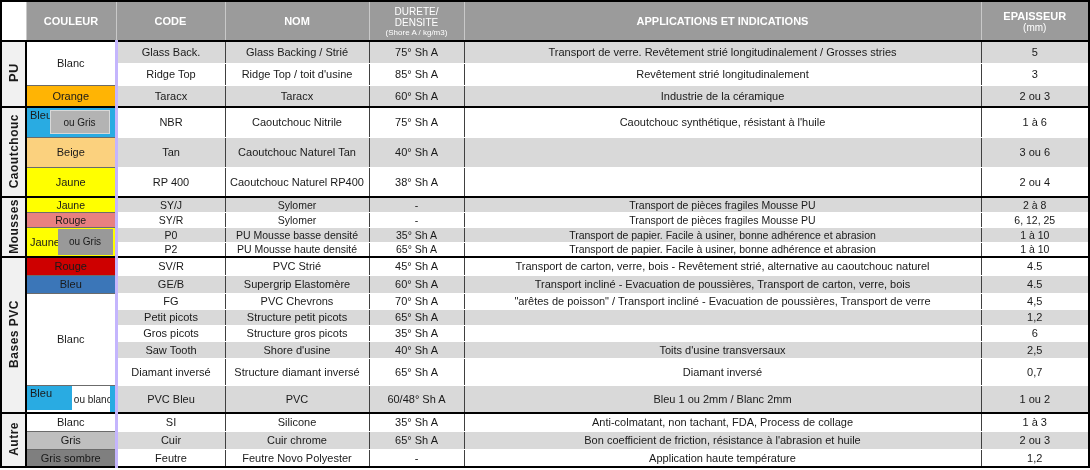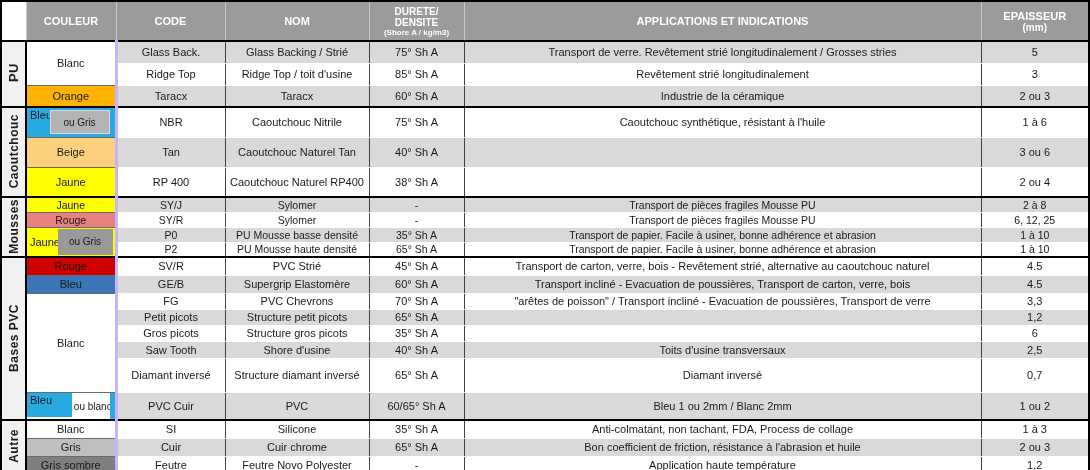--- a/index.html
+++ b/index.html
@@ -19,39 +19,39 @@
 
   thead tr { height:40px; }
   th {
     background: var(--header_bg, #9B9B9B);
     color:#fff; font-size:11px; font-weight:bold;
     border:1px solid #c9c9c9; border-bottom:2px solid #000;
     padding:0 2px; text-align:center; vertical-align:middle;
     line-height:12px;
   }
   th.th-corner { background:#fff; }
-  th .sub { display:block; font-size:8px; font-weight:bold; line-height:9px; }
-  th .l2  { display:block; font-size:10px; font-weight:bold; line-height:11px; }
+  th .sub { display:block; font-size:8px; font-weight:normal; line-height:9px; }
+  th .l2  { display:block; font-size:10px; font-weight:normal; line-height:11px; }
 
   td {
     border-left:1px solid #404040; border-right:1px solid #404040;
     border-top:1px solid #ffffff; border-bottom:1px solid #ffffff;
     font-size:11px; text-align:center; vertical-align:middle;
     padding:0 3px; overflow:hidden; white-space:nowrap; background:#fff;
   }
 
   
   tr.r-pu    { height:22px; }
   tr.r-caou  { height:30px; }
   tr.r-mousse{ height:15px; }
   tr.r-mousse td { font-size:10.5px; }
   tr.r-pvc18 { height:18px; }
   tr.r-pvc16 { height:16px; }
   tr.r-pvc17 { height:17px;margin-top:16px; }
-  tr.r-pvc27 { height:34px; }
+  tr.r-pvc27 { height:27px; }
   tr.r-pvc28 { height:28px; }
   tr.r-autre { height:18px; }
 
   
   tr.shade-g td.data { background: var(--zebra, #D9D9D9); }
 
   
   tr.group-start td { border-top:2px solid #000; }
 
   
@@ -231,21 +231,21 @@
       <td class="data">60° Sh A</td>
       <td class="data">Transport incliné - Evacuation de poussières, Transport de carton, verre, bois</td>
       <td class="data">4.5</td>
     </tr>
     <tr class="r-pvc16">
       <td class="cell-couleur c-white" rowspan="5">Blanc</td>
       <td class="data">FG</td>
       <td class="data">PVC Chevrons</td>
       <td class="data">70° Sh A</td>
       <td class="data">"arêtes de poisson" / Transport incliné - Evacuation de poussières, Transport de verre</td>
-      <td class="data">3,3</td>
+      <td class="data">4,5</td>
     </tr>
     <tr class="r-pvc16 shade-g">
       <td class="data">Petit picots</td>
       <td class="data">Structure petit picots</td>
       <td class="data">65° Sh A</td>
       <td class="data"></td>
       <td class="data">1,2</td>
     </tr>
     <tr class="r-pvc16">
       <td class="data">Gros picots</td>
@@ -267,23 +267,23 @@
       <td class="data">65° Sh A</td>
       <td class="data">Diamant inversé</td>
       <td class="data">0,7</td>
     </tr>
     <tr class="r-pvc28 shade-g">
       <td class="cell-couleur c-white">
         <span class="chip chip-cyan-tl">Bleu</span>
         <span class="lbl-oublanc">ou blanc</span>
         <span class="strip-cyan"></span>
       </td>
-      <td class="data">PVC Cuir</td>
+      <td class="data">PVC Bleu</td>
       <td class="data">PVC</td>
-      <td class="data">60/65° Sh A</td>
+      <td class="data">60/48° Sh A</td>
       <td class="data">Bleu 1 ou 2mm / Blanc 2mm</td>
       <td class="data">1 ou 2</td>
     </tr>
 
     <tr class="r-autre group-start">
       <td class="cell-group" rowspan="3"><span class="vtext">Autre</span></td>
       <td class="cell-couleur c-white">Blanc</td>
       <td class="data">SI</td>
       <td class="data">Silicone</td>
       <td class="data">35° Sh A</td>

